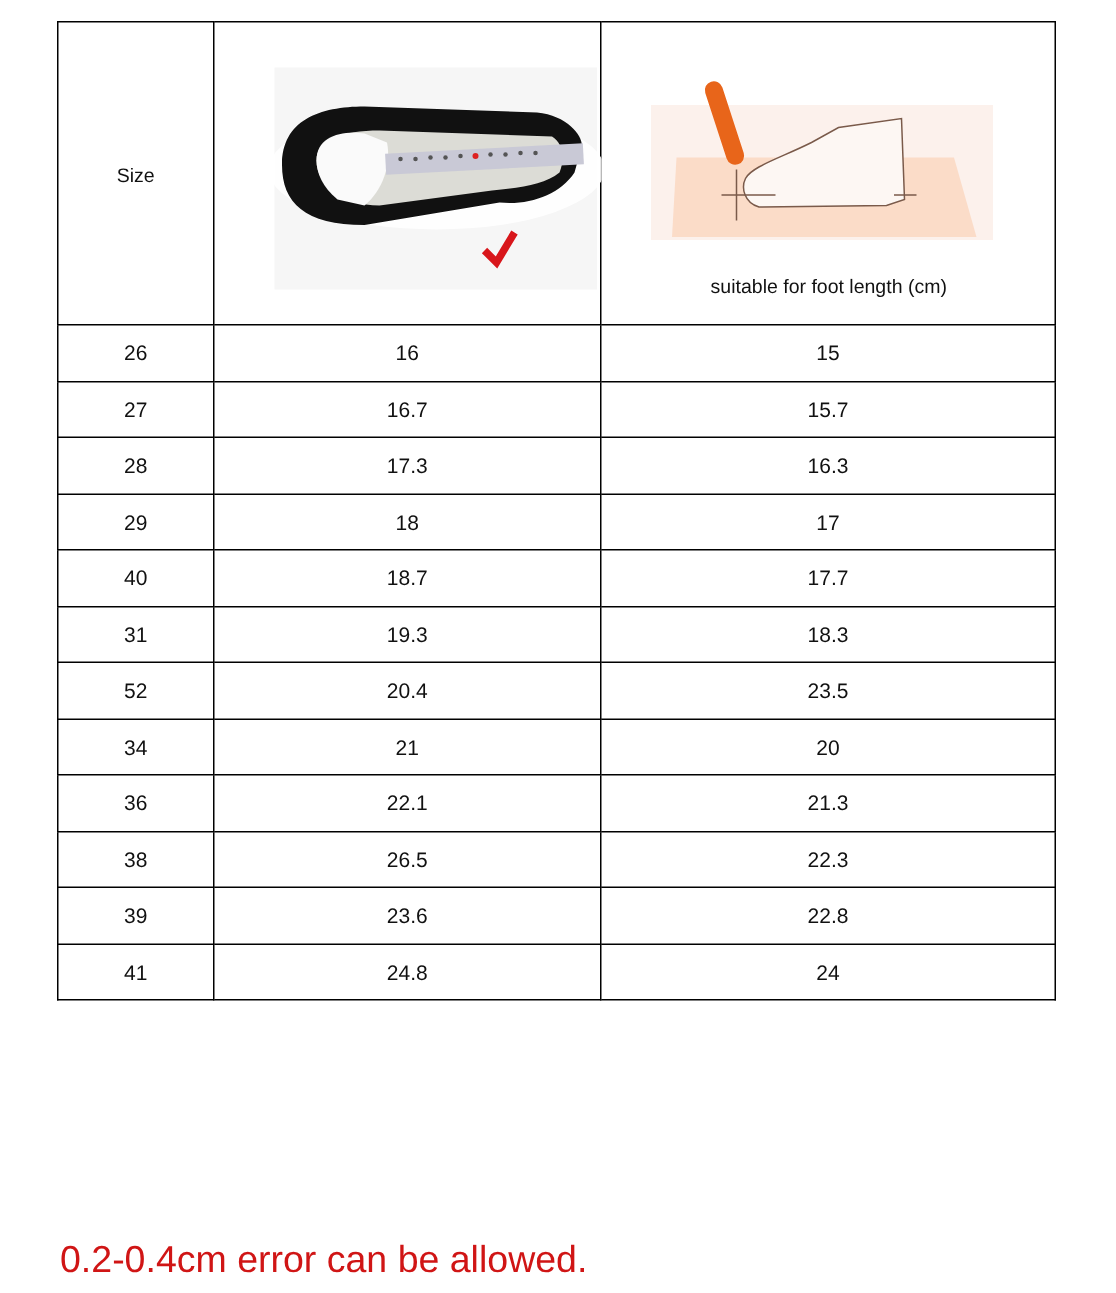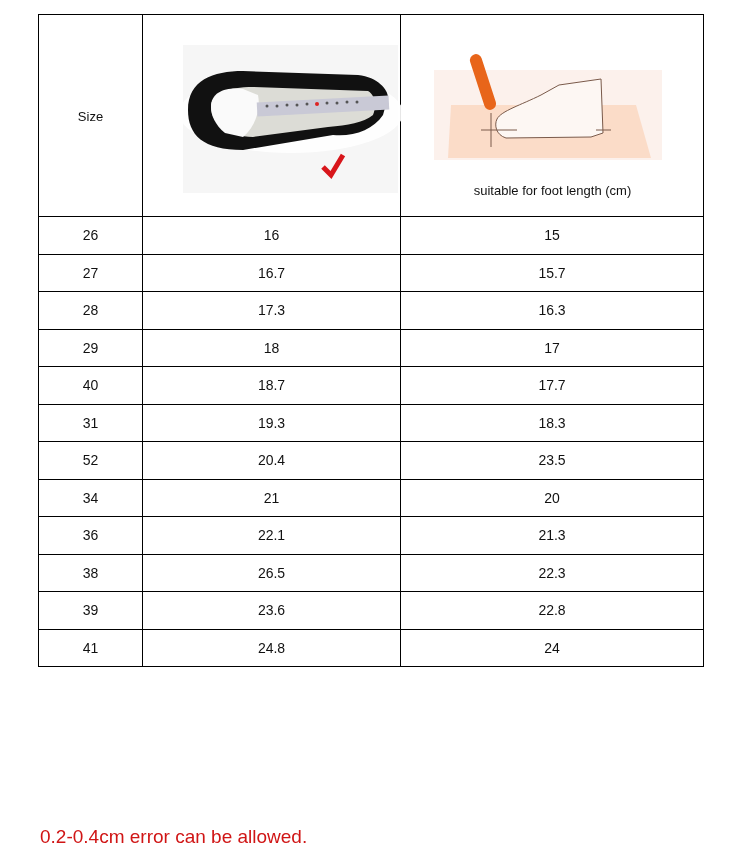--- a/index.html
+++ b/index.html
@@ -8,21 +8,21 @@
   table.size-table { position: absolute; left: 38px; top: 14px; width: 665px;
          border-collapse: collapse; table-layout: fixed; }
   .size-table td { border: 1.5px solid #000; text-align: center; vertical-align: middle;
          font-size: 14px; padding: 0; height: 36.5px; }
   .size-table tr.header td { height: 201px; }
   col.c1 { width: 104px; } col.c2 { width: 258px; } col.c3 { width: 303px; }
   .hdr-size { font-size: 13px; }
   .shoe-wrap { width: 258px; height: 201px; position: relative; }
   .foot-wrap { width: 303px; height: 201px; position: relative; }
   .foot-caption { position: absolute; left: 0; right: 0; top: 168px; text-align: center; font-size: 13px; }
-  .note { position: absolute; left: 40px; top: 826px; color: #d01515; font-size: 19px; }
+  .note { position: absolute; left: 40px; top: 826px; color: #d01515; font-size: 25px; }
 </style>
 </head>
 <body>
 
 <table class="size-table">
   <colgroup>
       <col class="c1">
       <col class="c2">
       <col class="c3">
     </colgroup>

